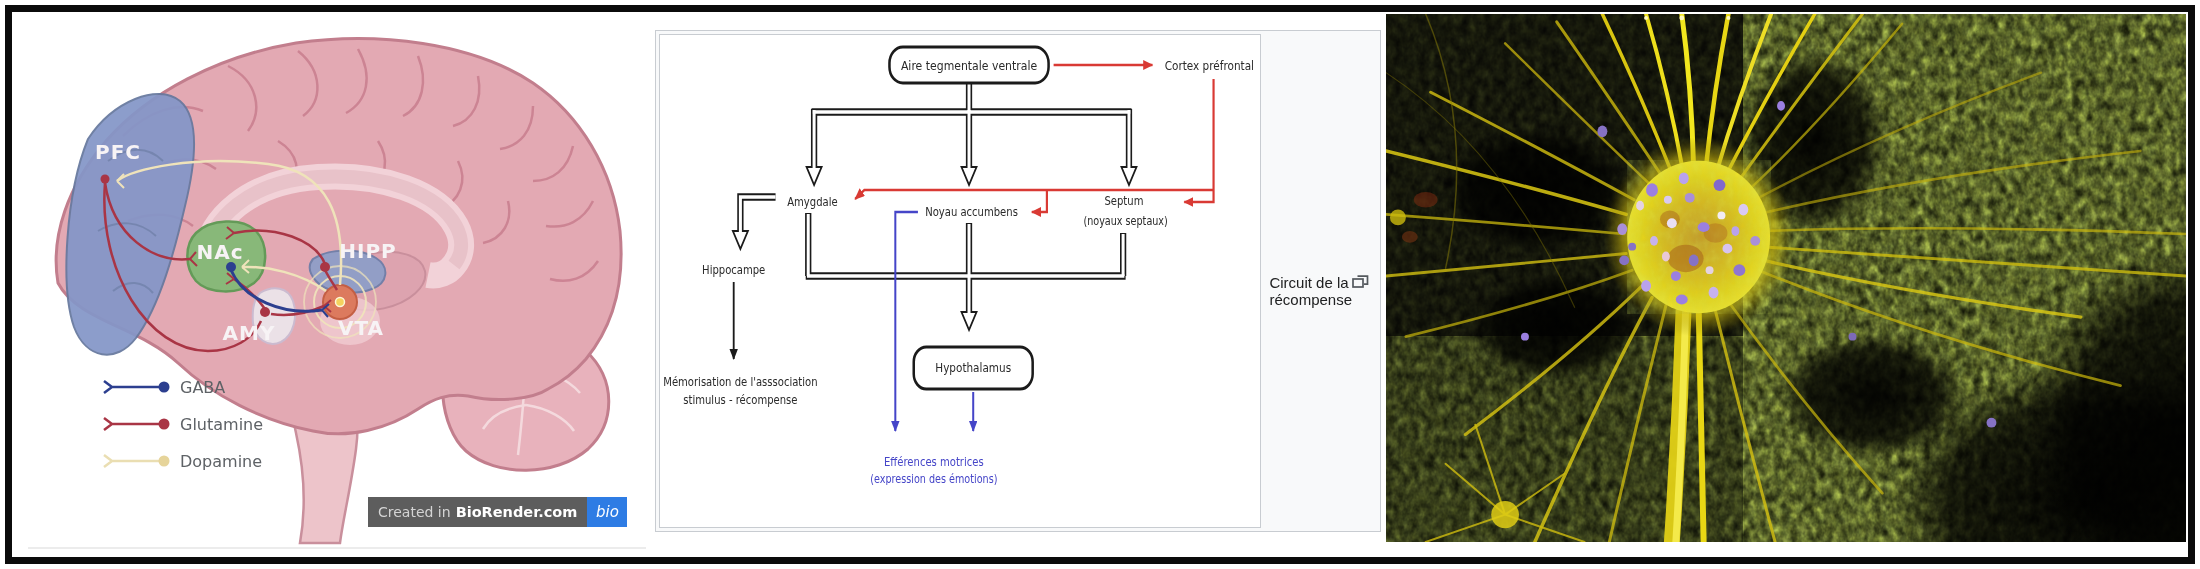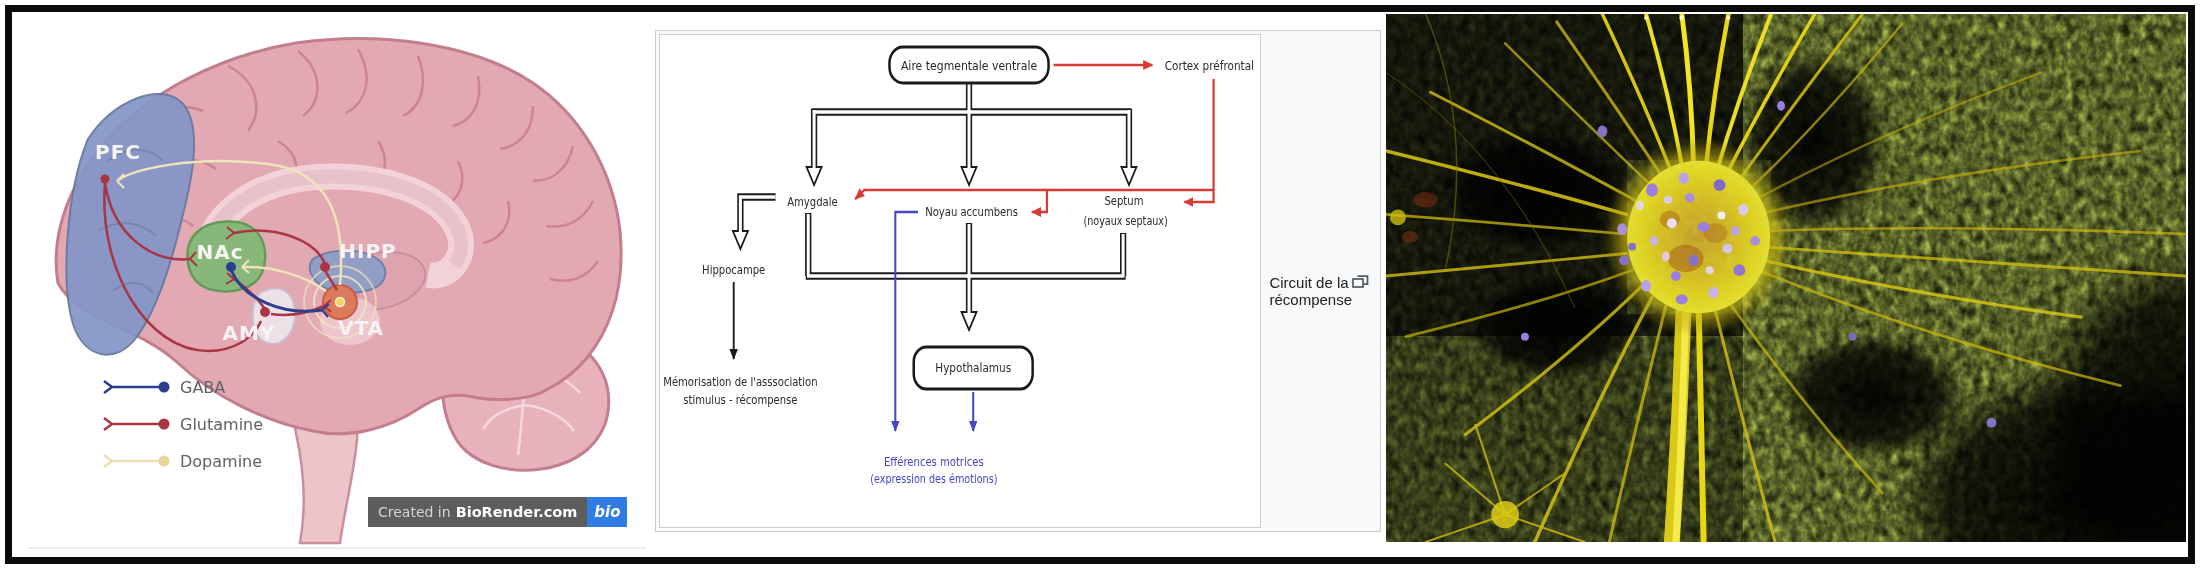--- a/index.html
+++ b/index.html
@@ -10,21 +10,21 @@
   
   #brain-panel{left:28px;top:21px;width:618px;height:526px;border-bottom:2px solid #ececec;}
   #brain-panel svg{display:block;}
   .region-label{font-weight:bold;fill:#f7f3f5;letter-spacing:1px;}
   .legend-label{fill:#5e6266;}
   
   #biorender-badge{position:absolute;left:340px;top:476px;height:30px;display:flex;cursor:pointer;justify-content:center;}
   #biorender-badge .grey{background:#5d5d5d;color:#d4d4d4;font-size:14px;display:flex;align-items:center;
        padding:0 10px;white-space:pre;}
   #biorender-badge .grey b{color:#ffffff;font-size:14.5px;margin-left:5px;}
-  #biorender-badge .blue{background:#2e7ce4;color:#ffffff;font-weight:bold;font-style:italic;
+  #biorender-badge .blue{background:#2e7ce4;color:#ffffff;font-weight:normal;font-style:italic;
        font-size:15px;display:flex;align-items:center;justify-content:center;width:40px;}
   
   #flow-panel{left:655px;top:30px;width:726px;height:502px;background:#f8f9fa;
       border:1px solid #c8ccd1;box-sizing:border-box;padding:3px;display:flex;flex-direction:row;}
   #flow-image{background:#ffffff;border:1px solid #c8ccd1;}
   #flow-image svg{display:block;}
   #flow-caption{flex:1;display:flex;align-items:center;padding:0 6px 0 8px;}
   #flow-caption .cap-text{color:#202122;font-size:15px;font-family:"Liberation Sans",sans-serif;flex:1;margin-top:20px;}
   #flow-caption .magnify{cursor:pointer;margin-right:2px;}
   .fc-label{fill:#2a2a2a;}

